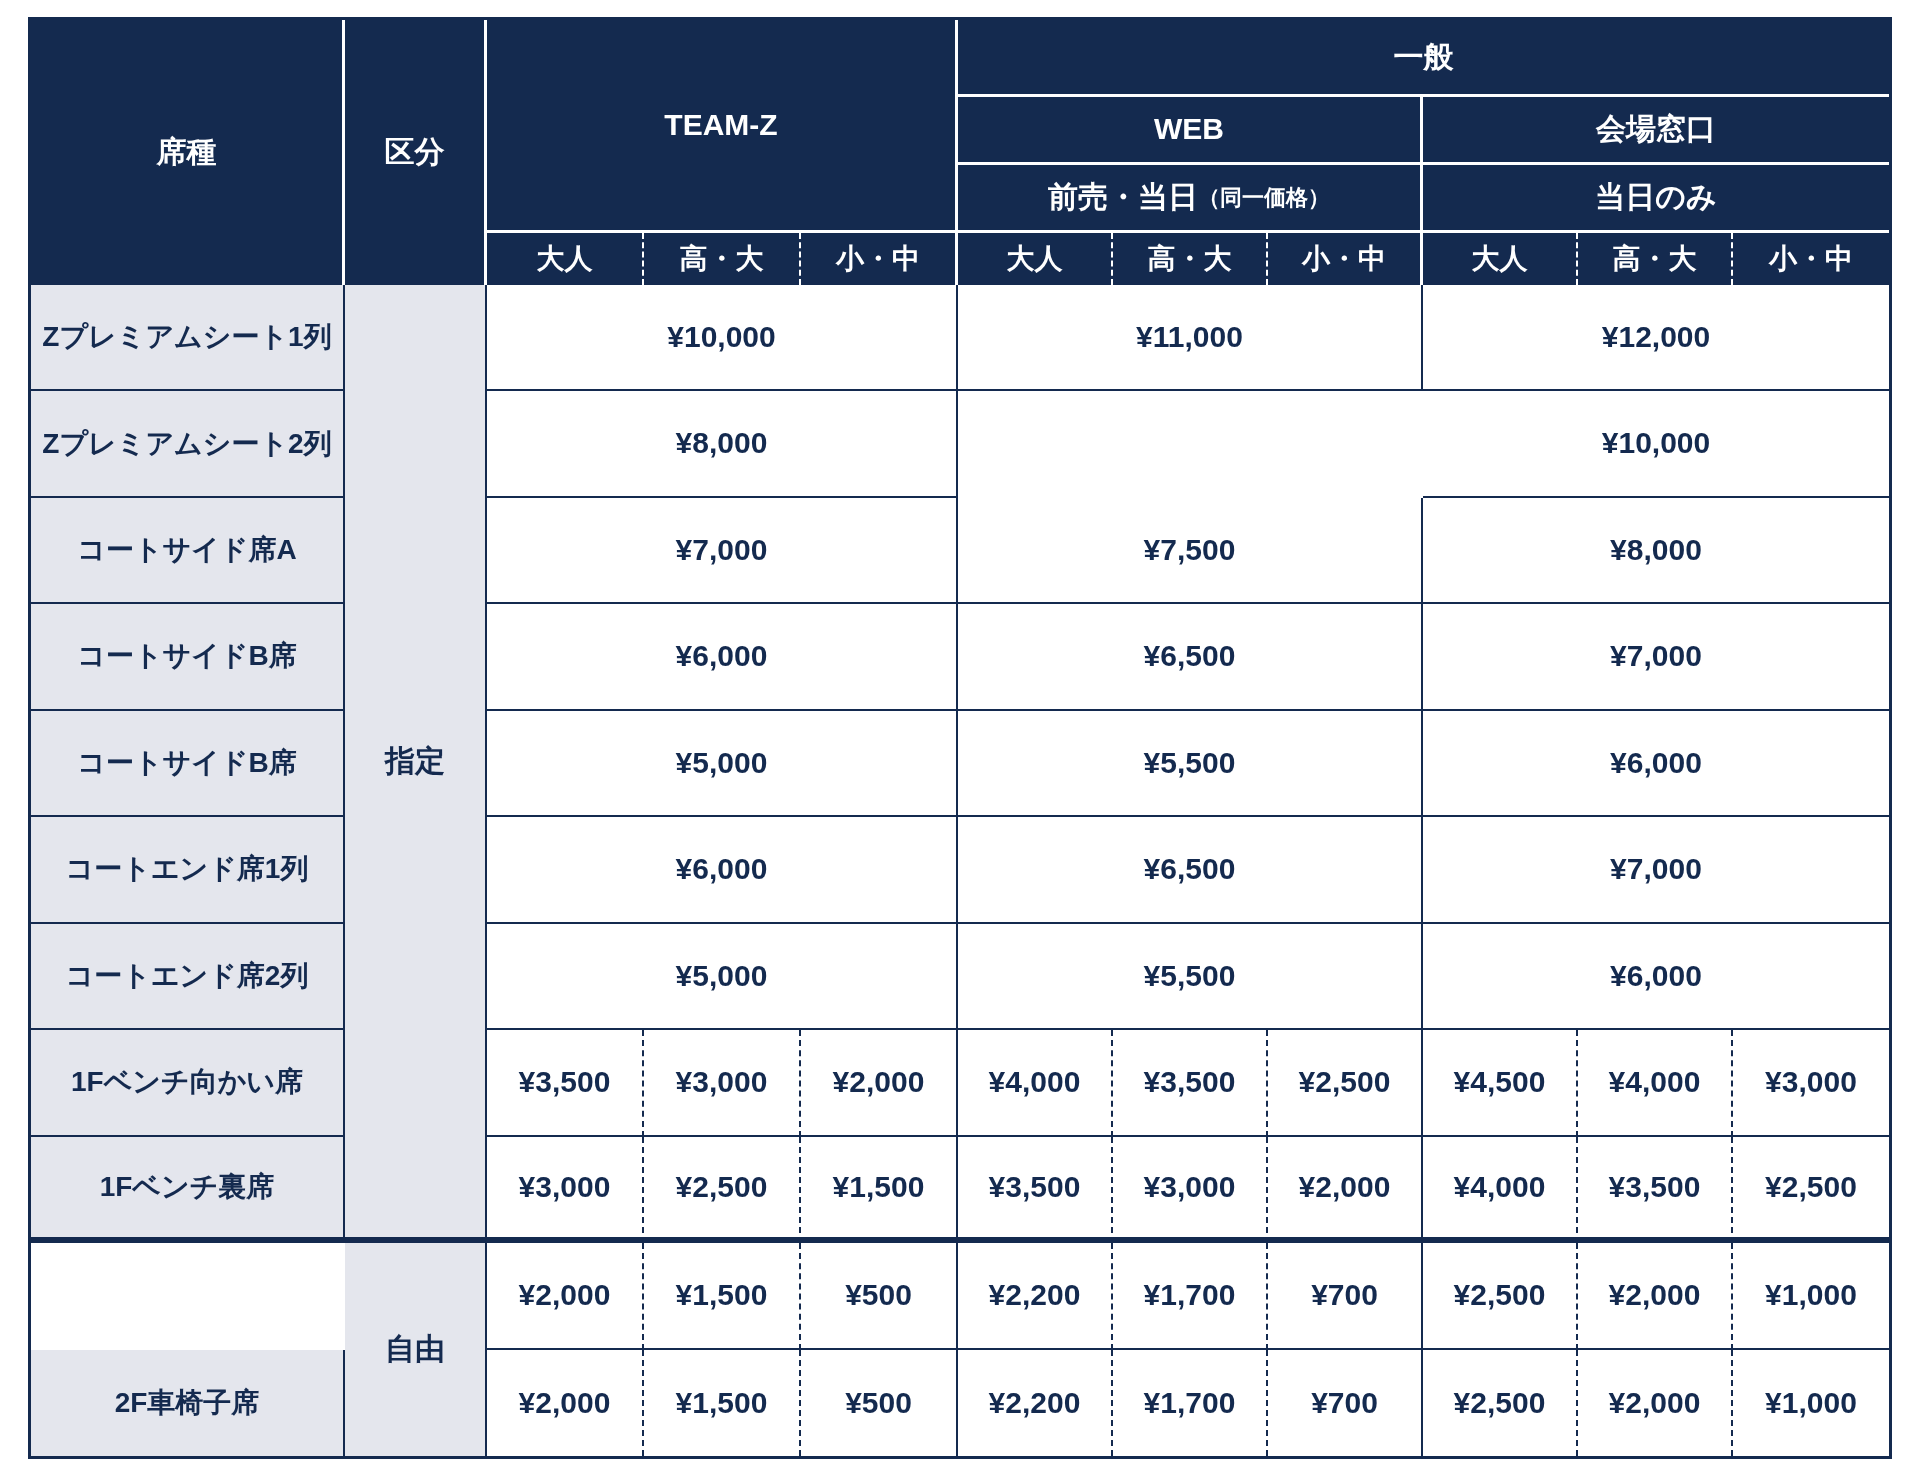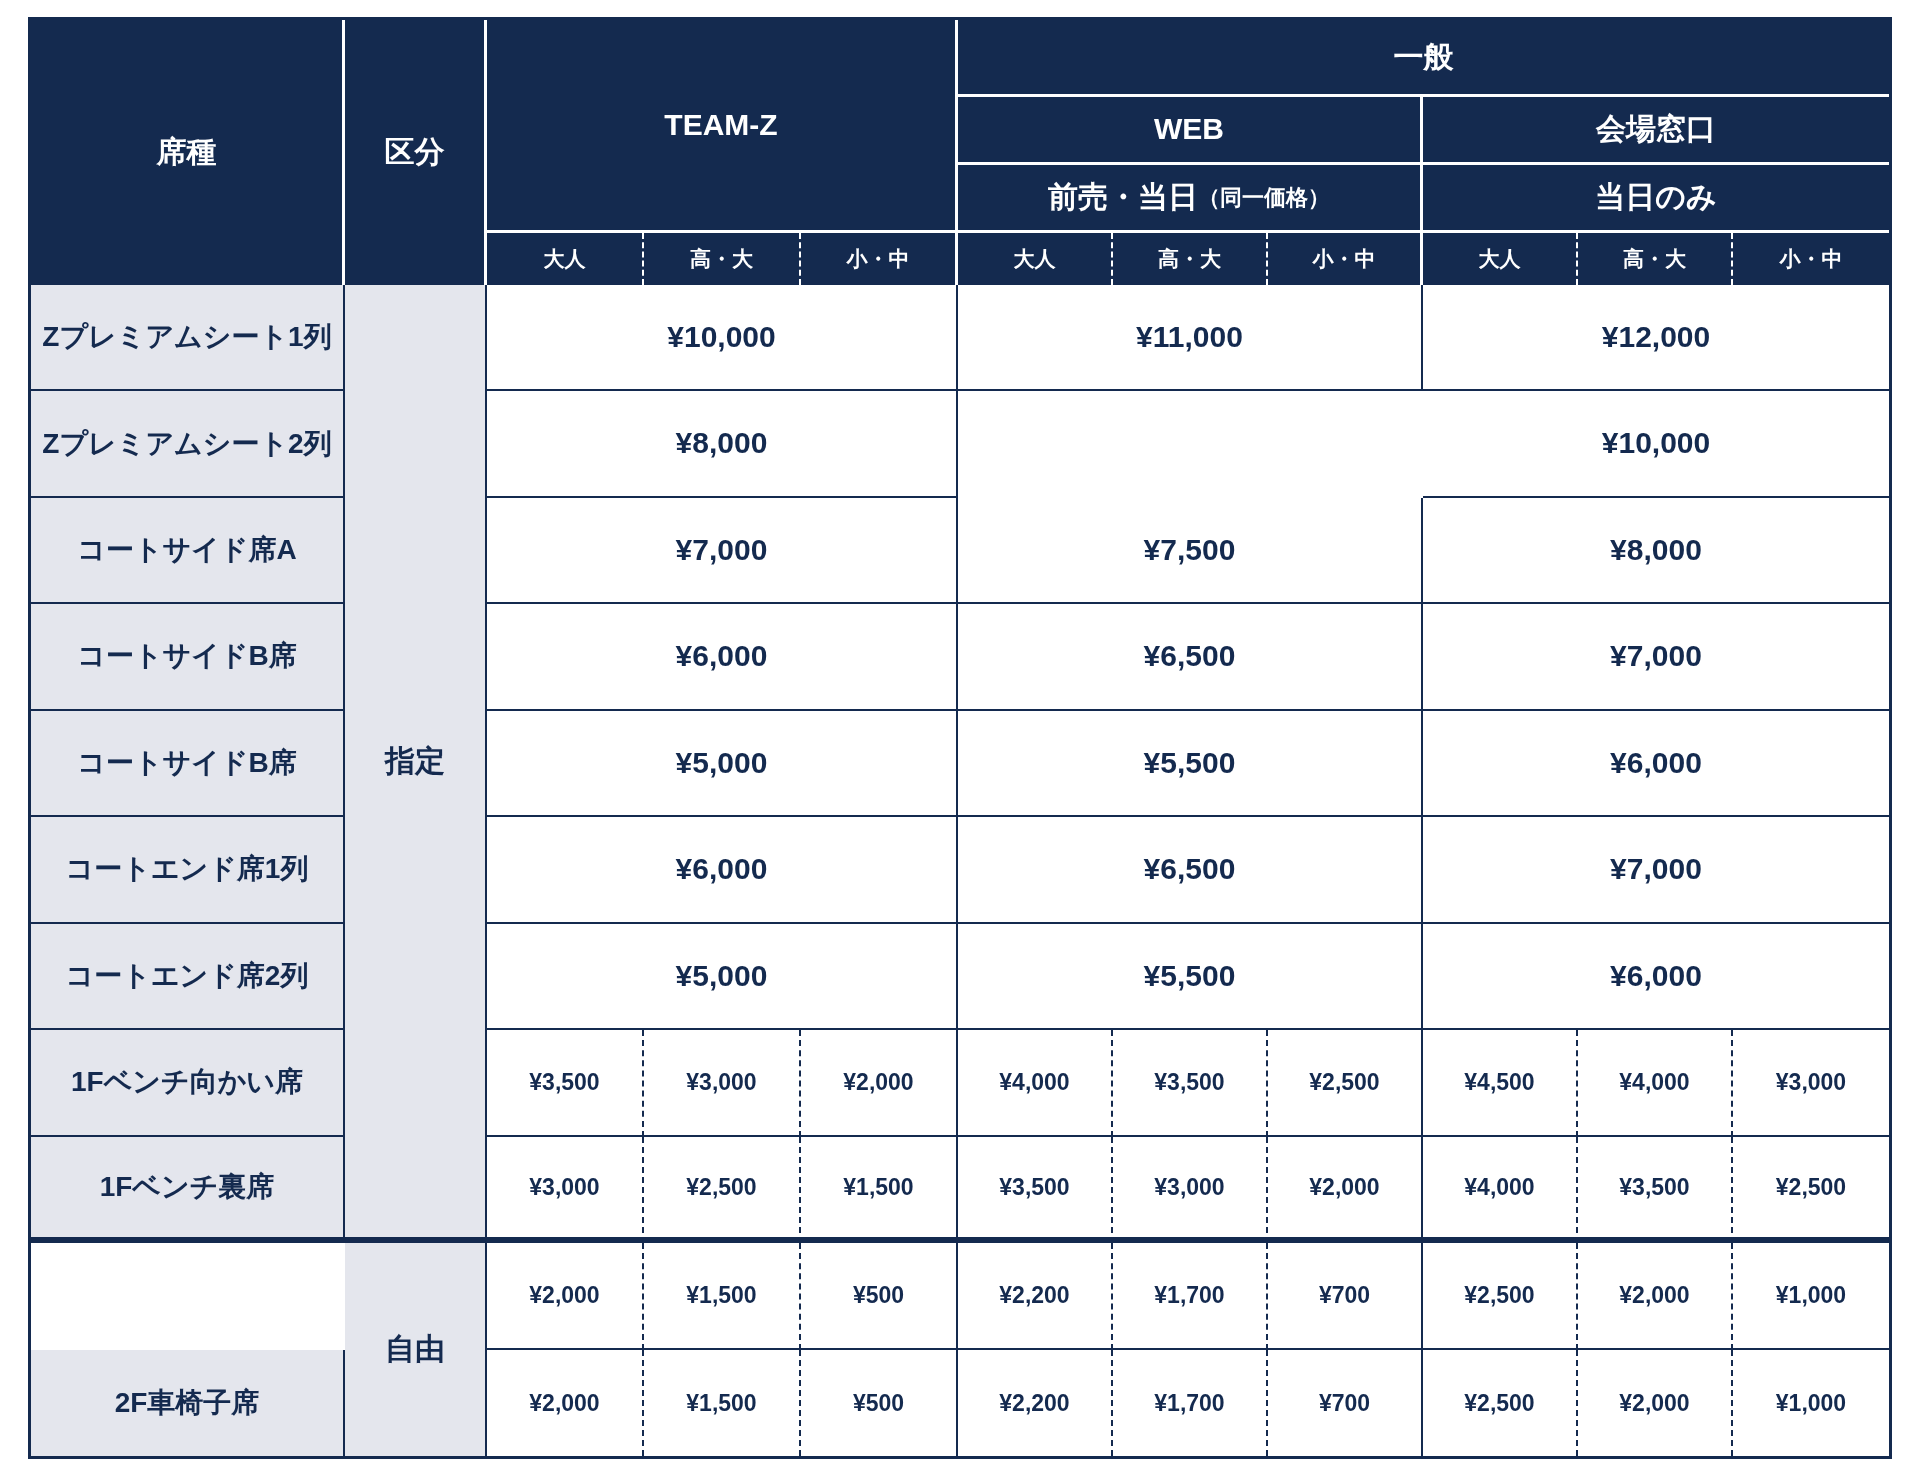--- a/index.html
+++ b/index.html
@@ -26,30 +26,30 @@
     grid-template-rows:77px 68px 68px 52px repeat(11,1fr);
   }
   .c{
     box-sizing:border-box;
     display:flex;align-items:center;justify-content:center;
     text-align:center;
     line-height:1.15;
   }
   
   .hd{background:var(--navy);color:#ffffff;font-weight:700;font-size:30px;}
-  .hd.age{font-size:21px;}
+  .hd.age{font-size:28px;}
   .note{font-size:22px;font-weight:700;}
   
   .lbl{background:var(--gray);color:var(--navy);font-weight:700;font-size:28px;
        border-right:2px solid var(--navy);border-bottom:2px solid var(--navy);}
   .cat{background:var(--gray);color:var(--navy);font-weight:700;font-size:30px;
        border-right:2px solid var(--navy);}
   .pr{background:#ffffff;color:var(--navy);font-weight:700;font-size:30px;
       border-bottom:2px solid var(--navy);}
-  .pr.sm{font-size:23px;}
+  .pr.sm{font-size:30px;}
   
   .brw{border-right:3px solid #ffffff;}
   .bbw{border-bottom:3px solid #ffffff;}
   .brdw{border-right:2px dashed #ffffff;}
   .brn{border-right:2px solid var(--navy);}
   .brdn{border-right:2px dashed var(--navy);}
   .bbthick{border-bottom:6px solid var(--navy);}
   .bb0{border-bottom:none;}
 </style>
 </head>

